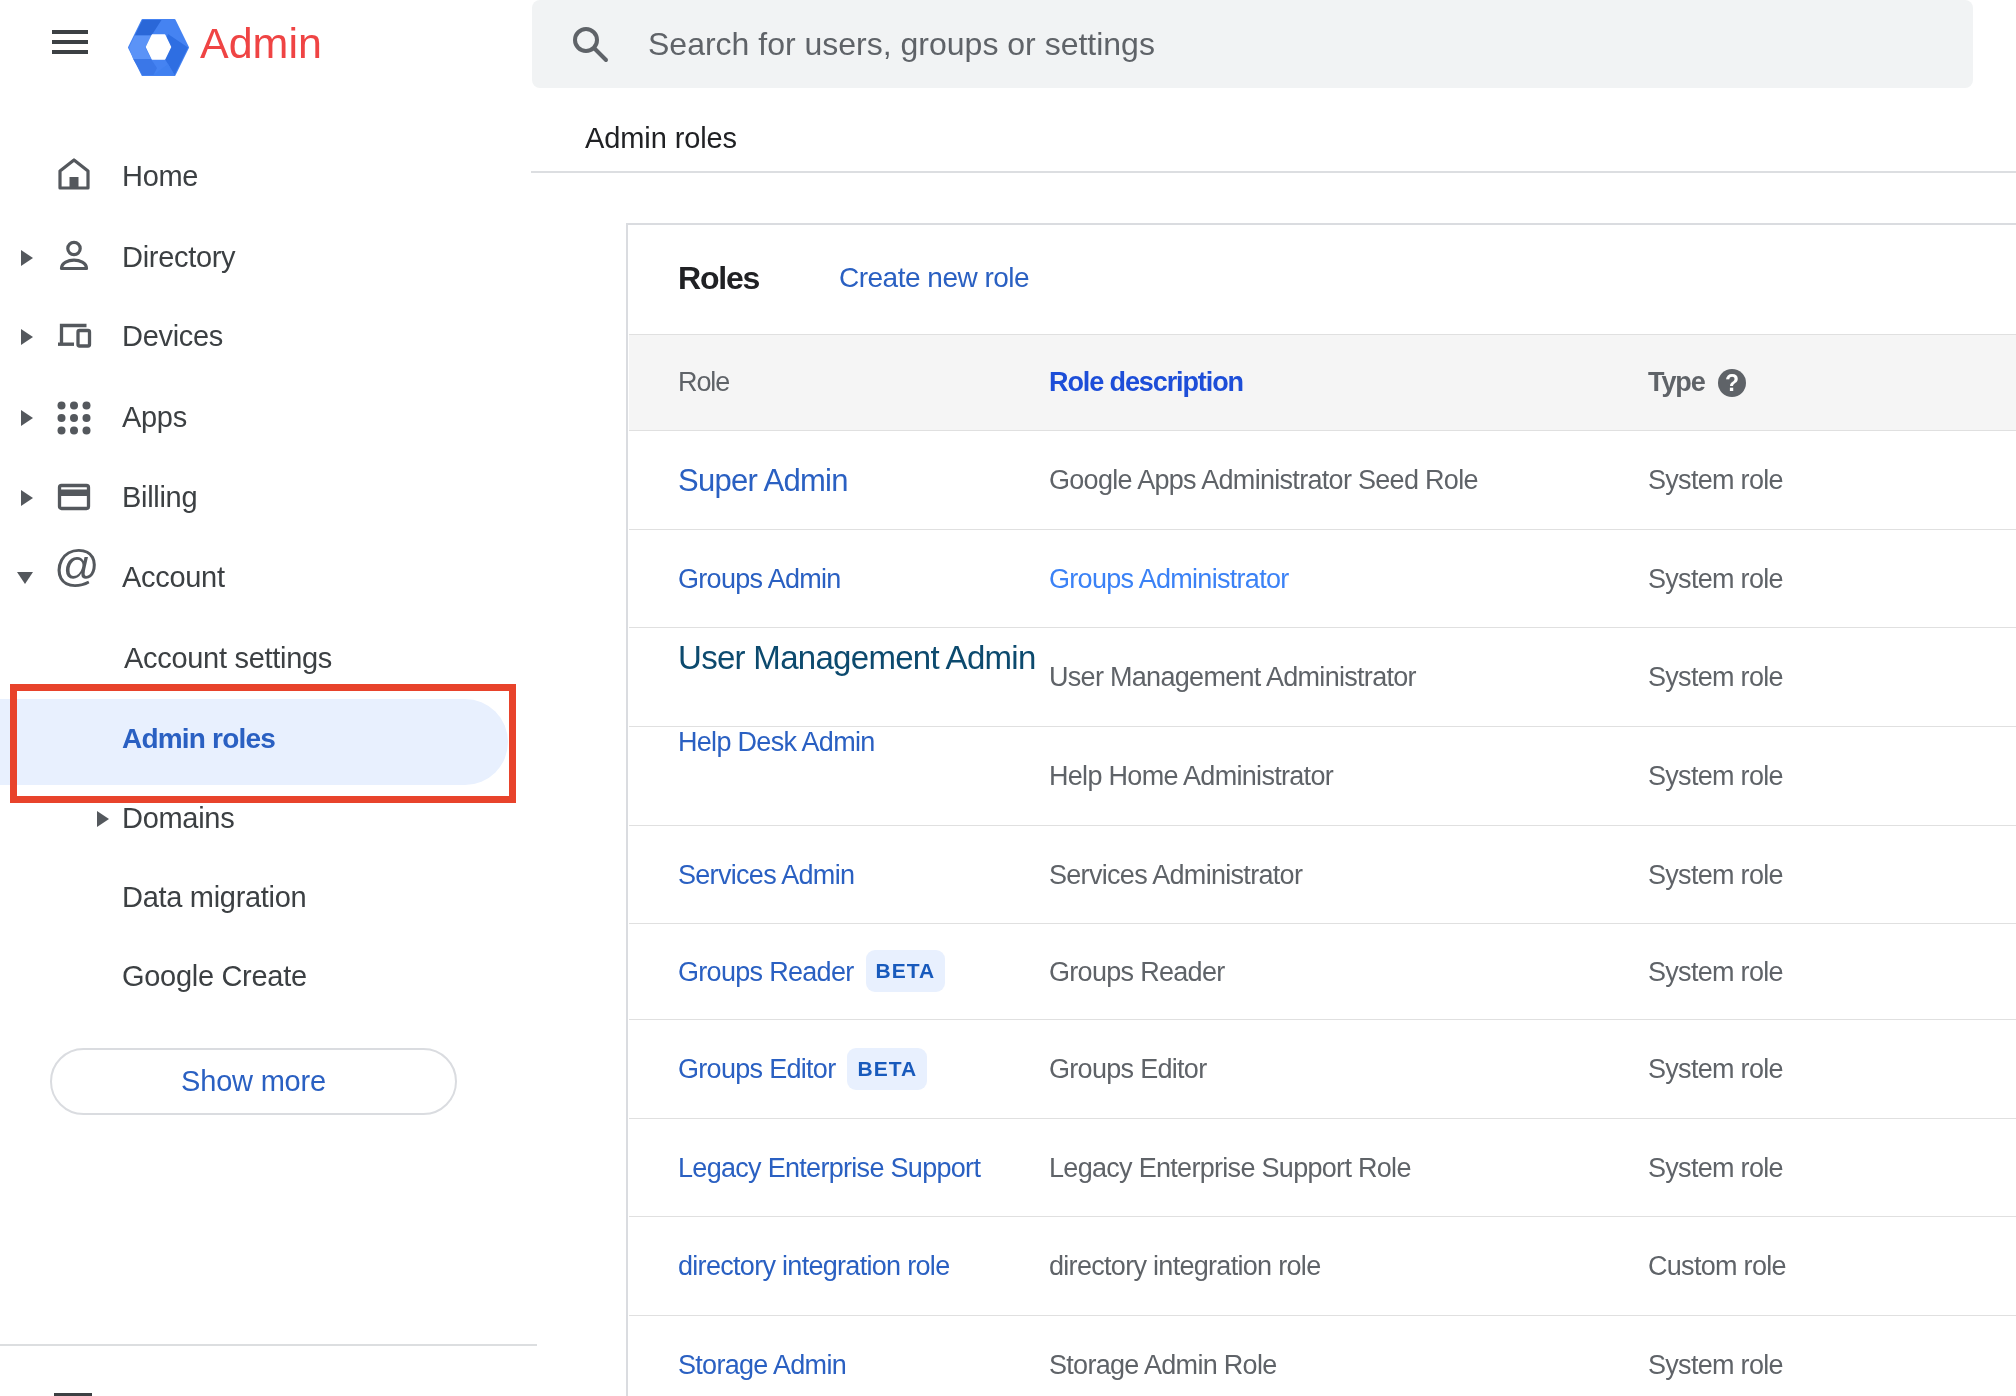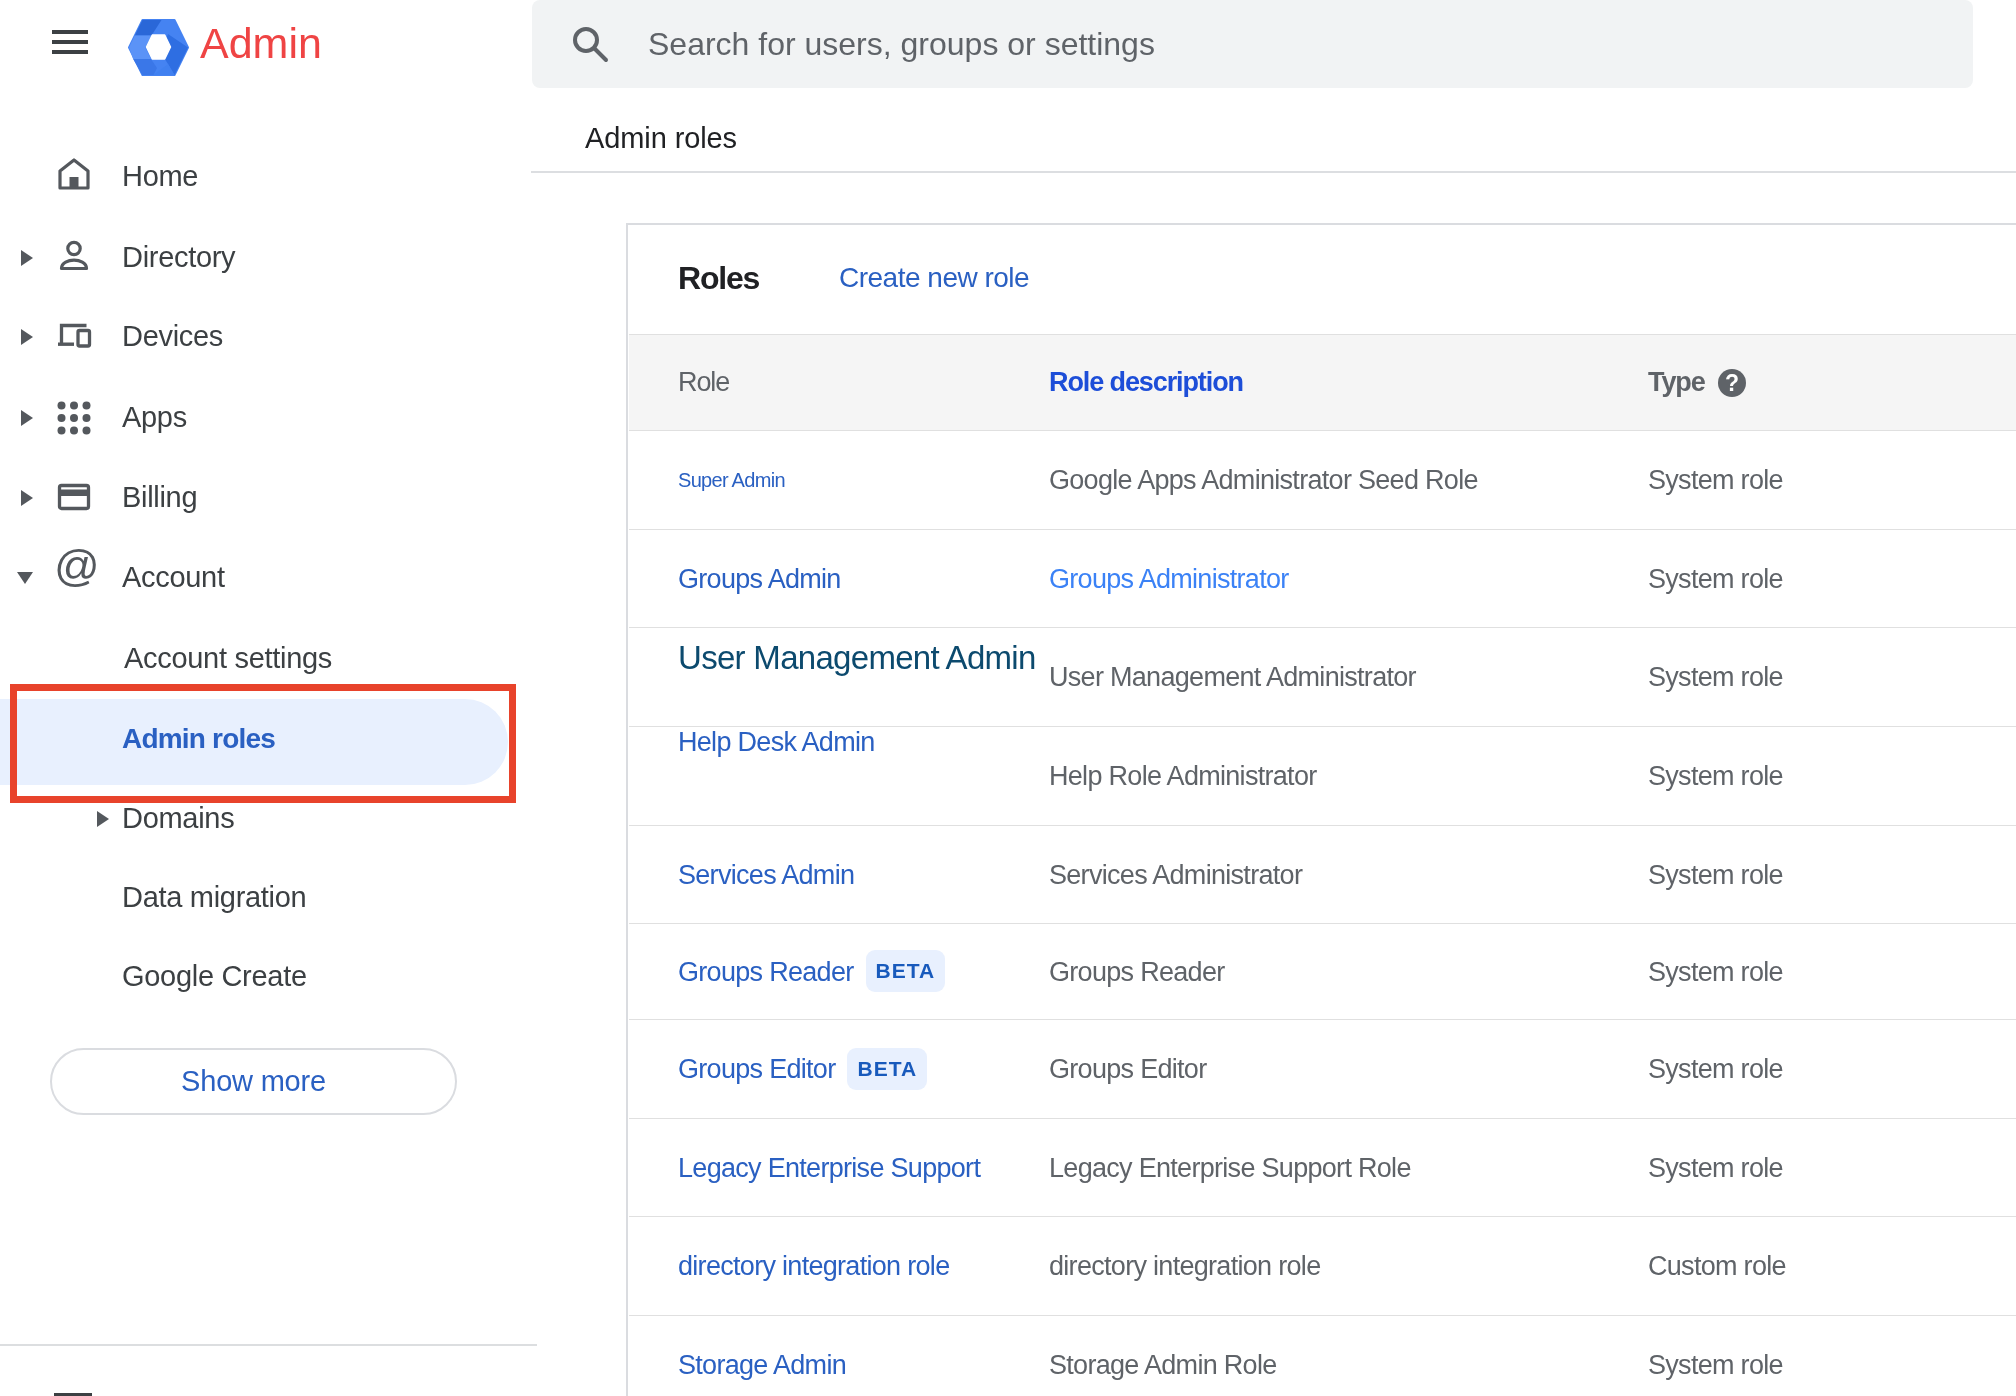--- a/index.html
+++ b/index.html
@@ -119,34 +119,34 @@
 <div class="abs" style="left:629px; top:334px; width:1387px; height:97px; background:#f5f5f5; border-top:1px solid #e0e0e0; border-bottom:1px solid #e0e0e0;"></div>
 <div class="abs row-center" style="left:678px; top:334px; height:97px; font-size:27px; letter-spacing:-1.1px; font-weight:normal; color:#5f6368;">Role</div>
 <div class="abs row-center" style="left:1049px; top:334px; height:97px; font-size:27px; letter-spacing:-1.1px; font-weight:bold; color:#1d4ed8;">Role description</div>
 <div class="abs row-center" style="left:1648px; top:334px; height:97px; font-size:27px; letter-spacing:-1.1px; font-weight:bold; color:#5f6368;">Type</div>
 <svg class="abs" style="left:1718px; top:369px;" width="28" height="28" viewBox="0 0 28 28">
   <circle cx="14" cy="14" r="14" fill="#5f6368"></circle>
   <text x="14" y="21.5" text-anchor="middle" font-family="Liberation Sans, sans-serif" font-size="23" font-weight="bold" fill="#ffffff">?</text>
 </svg>
 
 <div>
-<div class="abs row-center" style="left:678px; top:431px; height:99px; font-size:20px; letter-spacing:-0.7px; color:#2a60c2;">Super Admin</div>
+<div class="abs row-center" style="left:678px; top:431px; height:99px; font-size:31px; letter-spacing:-0.7px; color:#2a60c2;">Super Admin</div>
 <div class="abs row-center" style="left:1049px; top:431px; height:99px; font-size:27px; letter-spacing:-0.7px; color:#5f6368;">Google Apps Administrator Seed Role</div>
 <div class="abs row-center" style="left:1648px; top:431px; height:99px; font-size:27px; letter-spacing:-0.7px; color:#5f6368;">System role</div>
 <div class="abs" style="left:629px; top:529px; width:1387px; height:1px; background:#e0e0e0;"></div>
 <div class="abs row-center" style="left:678px; top:530px; height:98px; font-size:27px; letter-spacing:-0.7px; color:#2a60c2;">Groups Admin</div>
 <div class="abs row-center" style="left:1049px; top:530px; height:98px; font-size:27px; letter-spacing:-0.7px; color:#3b82f6;">Groups Administrator</div>
 <div class="abs row-center" style="left:1648px; top:530px; height:98px; font-size:27px; letter-spacing:-0.7px; color:#5f6368;">System role</div>
 <div class="abs" style="left:629px; top:627px; width:1387px; height:1px; background:#e0e0e0;"></div>
 <div class="abs row-center" style="left:678px; top:608px; height:99px; font-size:33px; letter-spacing:-0.7px; color:#0c4a6e;">User Management Admin</div>
 <div class="abs row-center" style="left:1049px; top:628px; height:99px; font-size:27px; letter-spacing:-0.7px; color:#5f6368;">User Management Administrator</div>
 <div class="abs row-center" style="left:1648px; top:628px; height:99px; font-size:27px; letter-spacing:-0.7px; color:#5f6368;">System role</div>
 <div class="abs" style="left:629px; top:726px; width:1387px; height:1px; background:#e0e0e0;"></div>
 <div class="abs row-center" style="left:678px; top:693px; height:99px; font-size:27px; letter-spacing:-0.7px; color:#2a60c2;">Help Desk Admin</div>
-<div class="abs row-center" style="left:1049px; top:727px; height:99px; font-size:27px; letter-spacing:-0.7px; color:#5f6368;">Help Role Administrator</div>
+<div class="abs row-center" style="left:1049px; top:727px; height:99px; font-size:27px; letter-spacing:-0.7px; color:#5f6368;">Help Home Administrator</div>
 <div class="abs row-center" style="left:1648px; top:727px; height:99px; font-size:27px; letter-spacing:-0.7px; color:#5f6368;">System role</div>
 <div class="abs" style="left:629px; top:825px; width:1387px; height:1px; background:#e0e0e0;"></div>
 <div class="abs row-center" style="left:678px; top:826px; height:98px; font-size:27px; letter-spacing:-0.7px; color:#2a60c2;">Services Admin</div>
 <div class="abs row-center" style="left:1049px; top:826px; height:98px; font-size:27px; letter-spacing:-0.7px; color:#5f6368;">Services Administrator</div>
 <div class="abs row-center" style="left:1648px; top:826px; height:98px; font-size:27px; letter-spacing:-0.7px; color:#5f6368;">System role</div>
 <div class="abs" style="left:629px; top:923px; width:1387px; height:1px; background:#e0e0e0;"></div>
 <div class="abs row-center" style="left:678px; top:924px; height:96px; font-size:27px; letter-spacing:-0.7px; color:#2a60c2;">Groups Reader<span style="display:inline-block;margin-left:12px;background:#e8f0fe;color:#185abc;font-weight:bold;font-size:21px;letter-spacing:1px;padding:9px 10px;border-radius:9px;position:relative;top:-1px;">BETA</span></div>
 <div class="abs row-center" style="left:1049px; top:924px; height:96px; font-size:27px; letter-spacing:-0.7px; color:#5f6368;">Groups Reader</div>
 <div class="abs row-center" style="left:1648px; top:924px; height:96px; font-size:27px; letter-spacing:-0.7px; color:#5f6368;">System role</div>
 <div class="abs" style="left:629px; top:1019px; width:1387px; height:1px; background:#e0e0e0;"></div>

